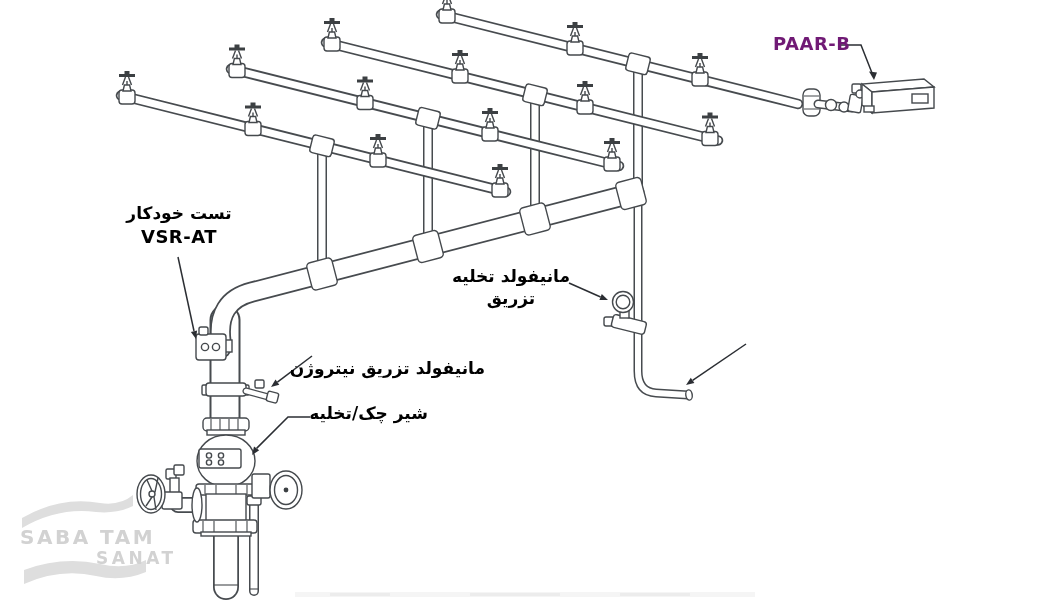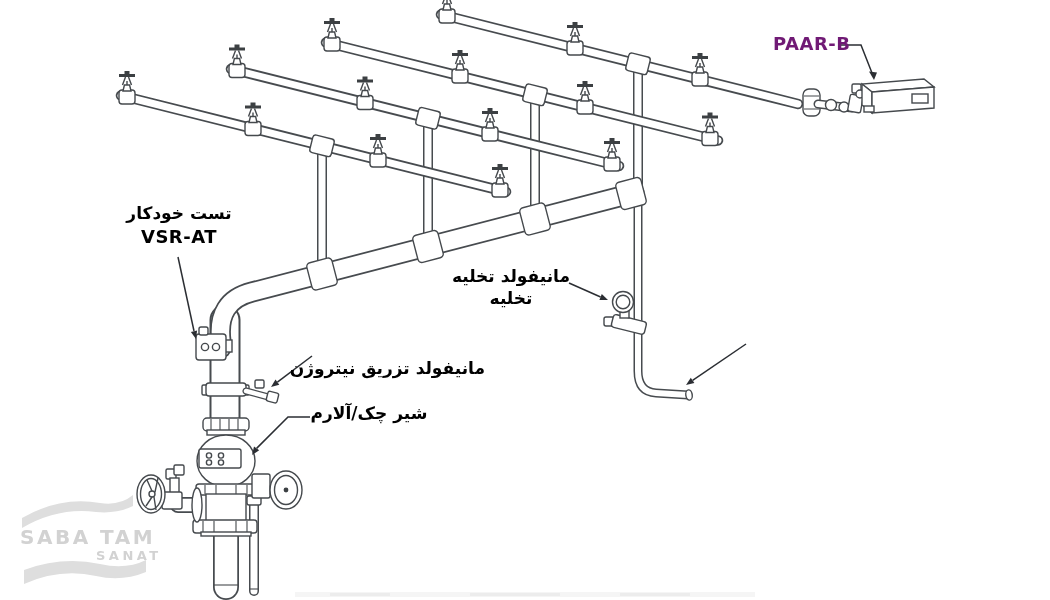--- a/index.html
+++ b/index.html
@@ -15,21 +15,21 @@
   .ld{fill:none;stroke:#2b2e33;stroke-width:1.5;}
   .ar{fill:#2b2e33;stroke:none;}
   .bolt{stroke:#45494d;stroke-width:1.1;fill:none;}
   .lbl{position:absolute;direction:rtl;color:#000000;font-weight:700;font-size:17px;
        line-height:1.28;text-align:center;white-space:nowrap;}
   .lbl .latin{direction:ltr;font-size:18px;letter-spacing:.5px;}
   .paarb{position:absolute;direction:ltr;color:#701a75;font-weight:800;font-size:18px;
          letter-spacing:.5px;}
   .wm-main{position:absolute;color:#d2d2d2;font-weight:700;font-size:20px;
            letter-spacing:2.5px;white-space:nowrap;}
-  .wm-sub{position:absolute;color:#d2d2d2;font-weight:800;font-size:13px;
+  .wm-sub{position:absolute;color:#d2d2d2;font-weight:800;font-size:17px;
           letter-spacing:3.5px;white-space:nowrap;}
 </style>
 </head>
 <body>
 
 <div id="stage">
 
 <svg id="art" width="1050" height="600" viewBox="0 0 1050 600">
   <defs>
     <g id="sprk">
@@ -241,24 +241,24 @@
 
 <div class="paarb" style="left:773px;top:33px;">PAAR-B</div>
 
 <div class="lbl" style="left:126px;top:203px;width:106px;">
   <div>تست خودکار</div>
   <div class="latin">VSR-AT</div>
 </div>
 
 <div class="lbl" style="left:452px;top:266px;width:118px;">
   <div>مانیفولد تخلیه</div>
-  <div>تخلیه</div>
+  <div>تزریق</div>
 </div>
 
 <div class="lbl" style="left:310px;top:348px;width:175px;margin-top:10px;">مانیفولد تزریق نیتروژن</div>
 
-<div class="lbl" style="left:310px;top:403px;width:118px;">شیر چک/آلارم</div>
+<div class="lbl" style="left:310px;top:403px;width:118px;">شیر چک/تخلیه</div>
 
 
 <div class="wm-main" style="left:20px;top:525px;">SABA TAM</div>
 <div class="wm-sub" style="left:96px;top:548px;">SANAT</div>
 
 </div>
 
 </body></html>

